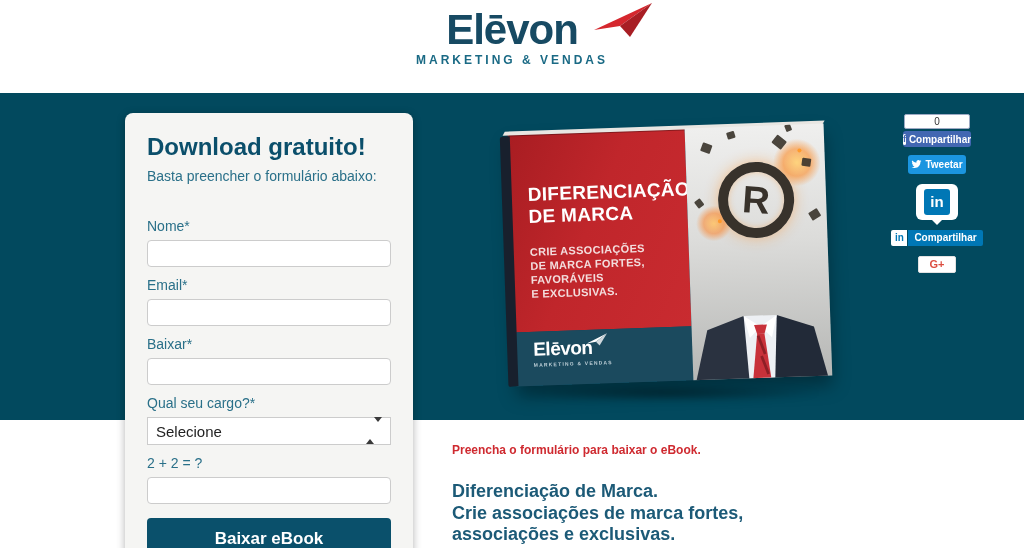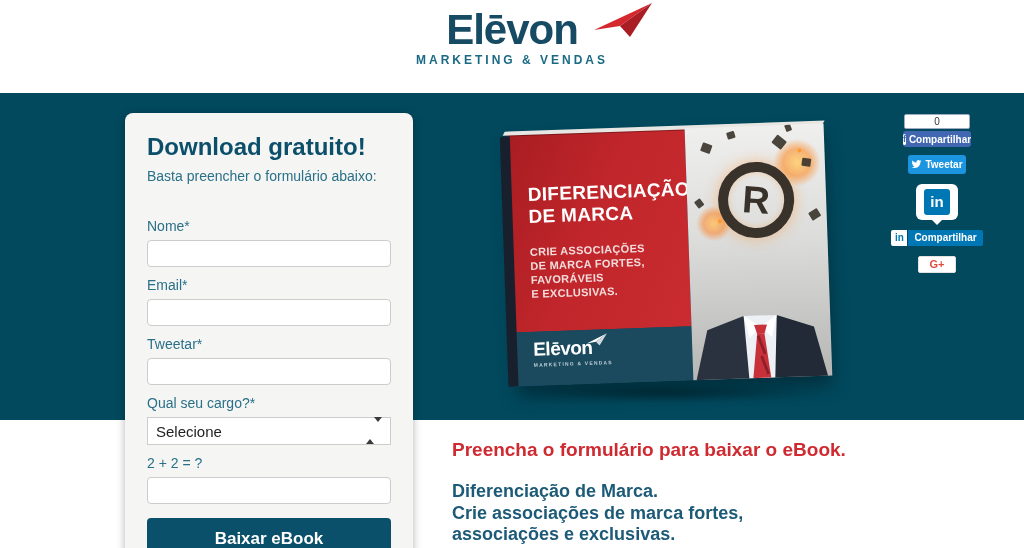--- a/index.html
+++ b/index.html
@@ -98,21 +98,21 @@
   .li-ico { width:16px; height:16px; background:#ffffff; border-radius:2px 0 0 2px; color:#0077b5;
             font-size:10px; font-weight:bold; text-align:center; line-height:16px; }
   .li-label { height:16px; background:#0077b5; color:#ffffff; font-size:10px; font-weight:bold;
               line-height:16px; padding:0 6px; border-radius:0 2px 2px 0; margin-left:1px; }
   .gp-btn { margin-top:10px; width:38px; height:17px; background:#ffffff; border:1px solid #e2e2e2;
             border-radius:2px; color:#dc4e41; font-size:11px; font-weight:bold; line-height:15px;
             text-align:center; cursor:pointer; }
 
   
   .cta { position:absolute; left:452px; top:442px; z-index:3; }
-  .cta-instruction { font-size:19px; font-weight:bold; color:#cf2a30; line-height:16px; }
+  .cta-instruction { font-size:12px; font-weight:bold; color:#cf2a30; line-height:16px; }
   .cta-heading { margin-top:23px; font-size:18px; font-weight:bold; color:#1c5a77; line-height:21.5px; }
   .cta-heading span { display:block; }
 </style>
 </head>
 <body>
 
 <div class="screen">
 
   <div class="header">
     <div class="logo">
@@ -213,21 +213,21 @@
       <label class="flabel">Nome*</label>
       <input class="tinput" type="text" value="" style="">
     </div>
 
     <div class="fgroup">
       <label class="flabel">Email*</label>
       <input class="tinput" type="text" value="" style="">
     </div>
 
     <div class="fgroup">
-      <label class="flabel">Tweetar*</label>
+      <label class="flabel">Baixar*</label>
       <input class="tinput" type="text" value="" style="">
     </div>
 
     <div class="fgroup">
       <label class="flabel">Qual seu cargo?*</label>
       <div class="selwrap">
         <select class="tselect">
           <option>Selecione</option>
         </select>
         <span class="sel-arrows">

